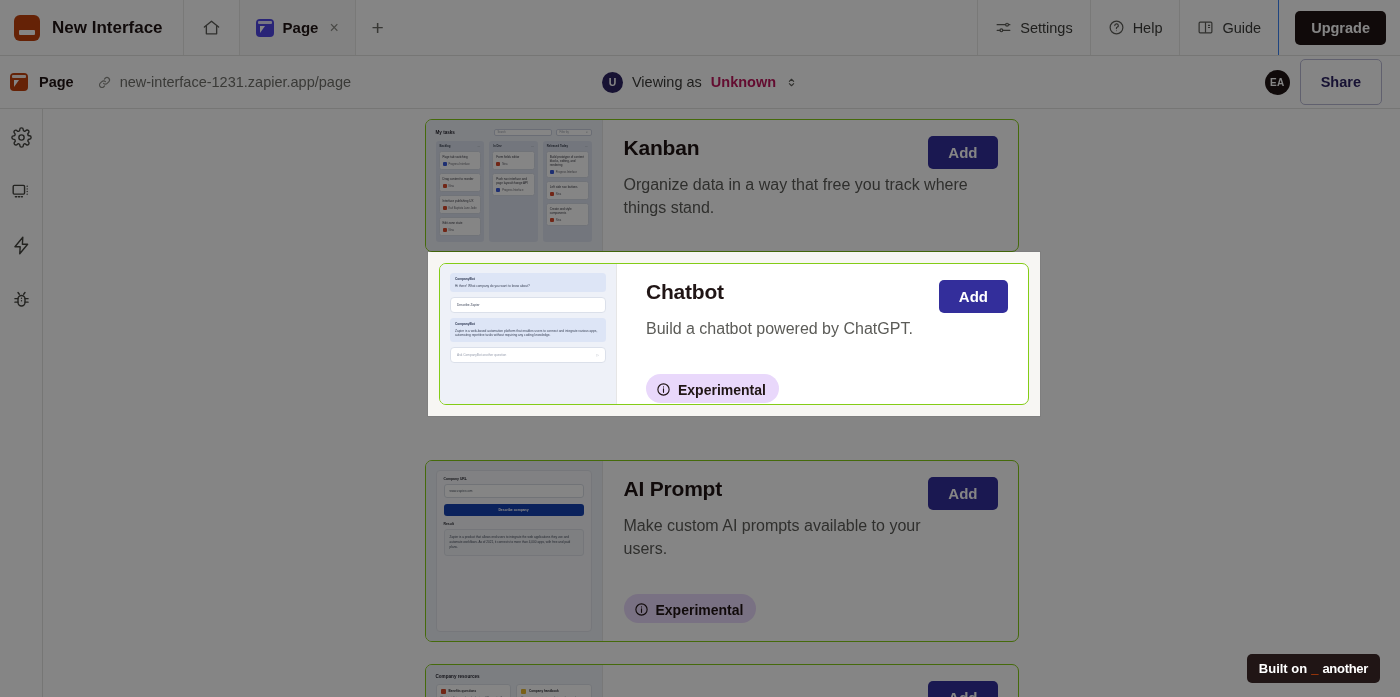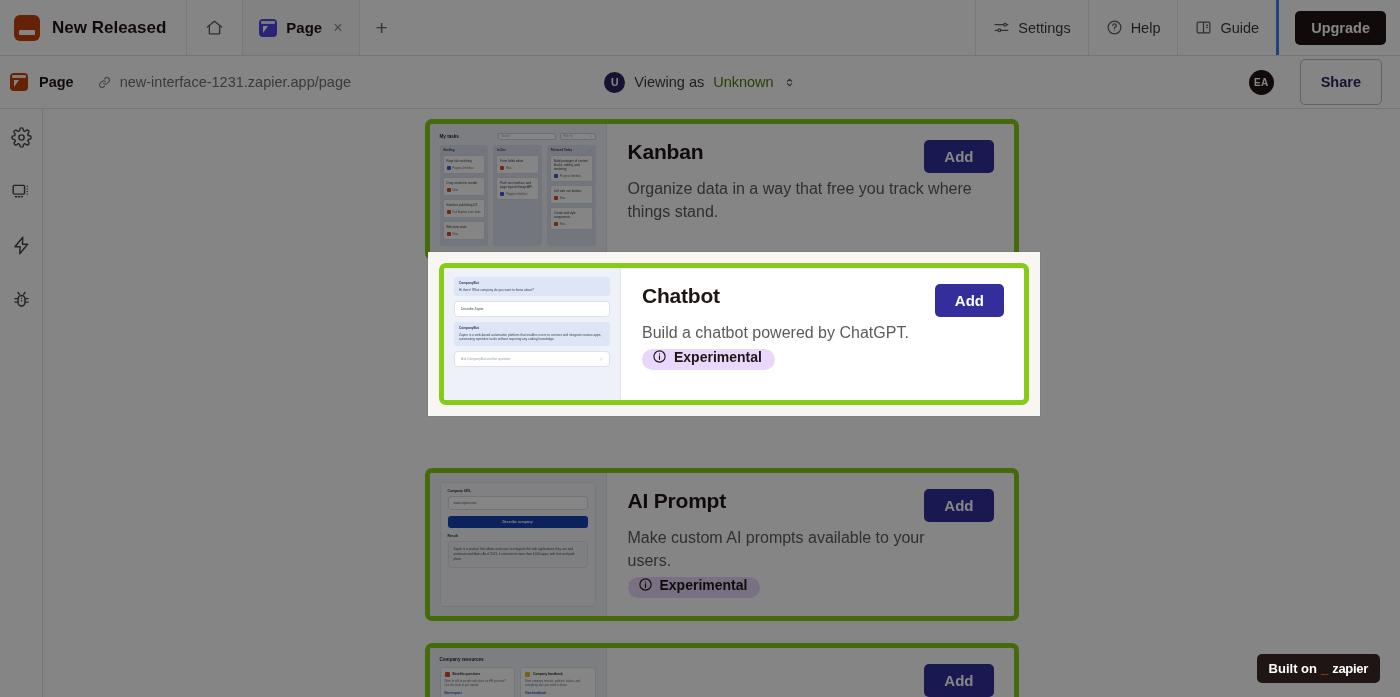--- a/index.html
+++ b/index.html
@@ -72,21 +72,21 @@
   }
 
   .topbar-spacer { flex: 1 1 auto; }
 
   .top-actions { display: flex; align-items: stretch; }
   .top-action {
     display: flex; align-items: center; gap: 8px;
     padding: 0 17px; border-left: 1px solid #e8e8e6;
     font-size: 14.5px; color: #3d3d3a; cursor: pointer;
   }
-  .upgrade-wrap { display:flex; align-items:center; padding: 0 14px 0 16px; border-left: 3px solid #3b82f6;}
+  .upgrade-wrap { display:flex; align-items:center; padding: 0 14px 0 16px; border-left: 1px solid #3b82f6;}
   .btn-upgrade {
     background: #201515; color: #fff; font-size: 14.5px; font-weight: 700;
     border: none; border-radius: 5px; padding: 9px 16px; cursor: pointer;
     font-family: inherit;
   }
 
   
   .subbar {
     height: 53px; display: flex; align-items: center;
     padding: 0 18px 0 10px;
@@ -112,23 +112,23 @@
   .viewing-as {
     position: absolute; left: 0; right: 0; margin: 0 auto;
     width: max-content; display: flex; align-items: center; gap: 9px;
     font-size: 14.5px; color: #3d3d3a;
   }
   .avatar-u {
     width: 21px; height: 21px; border-radius: 50%;
     background: #2d2463; color: #fff; font-size: 10.5px; font-weight: 700;
     display: flex; align-items: center; justify-content: center;
   }
-  .viewing-strong { font-weight: 400; color: #4d7c0f; }
-
-  .sub-right { margin-left: auto; display: flex; align-items: center; gap: 26px; }
+  .viewing-strong { font-weight: 700; color: #be185d; }
+
+  .sub-right { margin-left: auto; display: flex; align-items: center; gap: 10px; }
   .avatar-ea {
     width: 25px; height: 25px; border-radius: 50%;
     background: #201515; color: #fff; font-size: 10px; font-weight: 700;
     display: flex; align-items: center; justify-content: center; letter-spacing: .2px;
   }
   .btn-share {
     border: 1px solid #b9b9d4; background: #fff; color: #2d2463;
     font-size: 14.5px; font-weight: 600; border-radius: 5px;
     padding: 14px 20px; cursor: pointer; font-family: inherit;
   }
@@ -149,21 +149,21 @@
   .canvas {
     flex: 1 1 auto; background: #fff;
     display: flex; justify-content: center;
     overflow: hidden; position: relative;
   }
   .card-col { width: 594px; padding-top: 10px; }
 
   
   .wcard {
     display: flex; align-items: stretch;
-    border: 5px solid #84cc16; border-radius: 7px;
+    border: 1px solid #84cc16; border-radius: 7px;
     background: #fff; margin-bottom: 22px; overflow: hidden;
     min-height: 128px;
   }
   .wcard-thumb {
     width: 177px; flex: 0 0 177px;
     border-right: 1px solid #e6e6e6;
     background: #eef1f8;
     padding: 9px 10px; overflow: hidden; position: relative;
   }
   .wcard-body { flex: 1 1 auto; padding: 16px 20px 18px 21px; position: relative; }
@@ -171,22 +171,22 @@
   .wcard-desc { font-size: 16px; color: #5b5b57; line-height: 1.42; margin-top: 14px; max-width: 345px; }
   .btn-add {
     position: absolute; top: 16px; right: 20px;
     background: #332e9b; color: #fff; font-size: 15px; font-weight: 700;
     border: none; border-radius: 5px; padding: 8px 20px; cursor: pointer;
     font-family: inherit;
   }
   .badge-exp {
     display: inline-flex; align-items: center; gap: 7px;
     background: #e9d8fb; color: #201515; border-radius: 999px;
-    padding: 0 13px 5px 10px; font-size: 14px; font-weight: 600;
-    margin-top: 4px;
+    padding: 8px 13px 5px 10px; font-size: 14px; font-weight: 600;
+    margin-top: 33px;
   }
 
   
   .focus-wrap {
     position: absolute; z-index: 60;
     background: #f7f6f3; padding: 11px;
     box-shadow: 0 0 0 1px rgba(0,0,0,0.04);
   }
   .focus-wrap .wcard { margin-bottom: 0; }
   .mock-title { font-size: 4.6px; font-weight: 700; color: #2a2a33; }
@@ -243,21 +243,21 @@
 </style>
 </head>
 <body>
 
 <div id="app">
 
   <div class="topbar">
 
     <div class="brand">
       <div class="brand-logo"></div>
-      <div class="brand-title">New Released</div>
+      <div class="brand-title">New Interface</div>
     </div>
 
     <div class="tabzone">
       <div class="tab-home">
         <span>
           <svg width="19" height="19" viewBox="0 0 24 24" fill="none" stroke="#5d5d58" stroke-width="1.7" stroke-linecap="round" stroke-linejoin="round">
             <path d="M3 11.5 12 4l9 7.5"></path>
               <path d="M5.5 10.5V20h13v-9.5"></path>
           </svg>
         </span>
@@ -550,21 +550,21 @@
           </div>
         </div>
 
       </div>
     </div>
   </div>
 
   <div class="dim"></div>
 
   <div class="focus-wrap" style="left:428px; top:252px; width:612px; height:164px;">
-    <div class="wcard" style="height:100%;">
+    <div class="wcard" style="height:100%;gap:8px;">
       <div class="wcard-thumb">
         <div class="cb-msg">
           <div class="cb-name">CompanyBot</div>
           <div class="cb-txt">Hi there! What company do you want to know about?</div>
         </div>
         <div class="cb-input">Describe Zapier</div>
         <div class="cb-msg">
           <div class="cb-name">CompanyBot</div>
           <div class="cb-txt">Zapier is a web-based automation platform that enables users to connect and integrate various apps, automating repetitive tasks without requiring any coding knowledge.</div>
         </div>
@@ -587,16 +587,16 @@
           </span>
           <span>Experimental</span>
         </div>
       </div>
     </div>
   </div>
 
   <div class="built">
     <span>Built on</span>
     <span class="zdash">_</span>
-    <span class="zname">zapier</span>
+    <span class="zname">another</span>
   </div>
 
 </div>
 
 </body></html>

